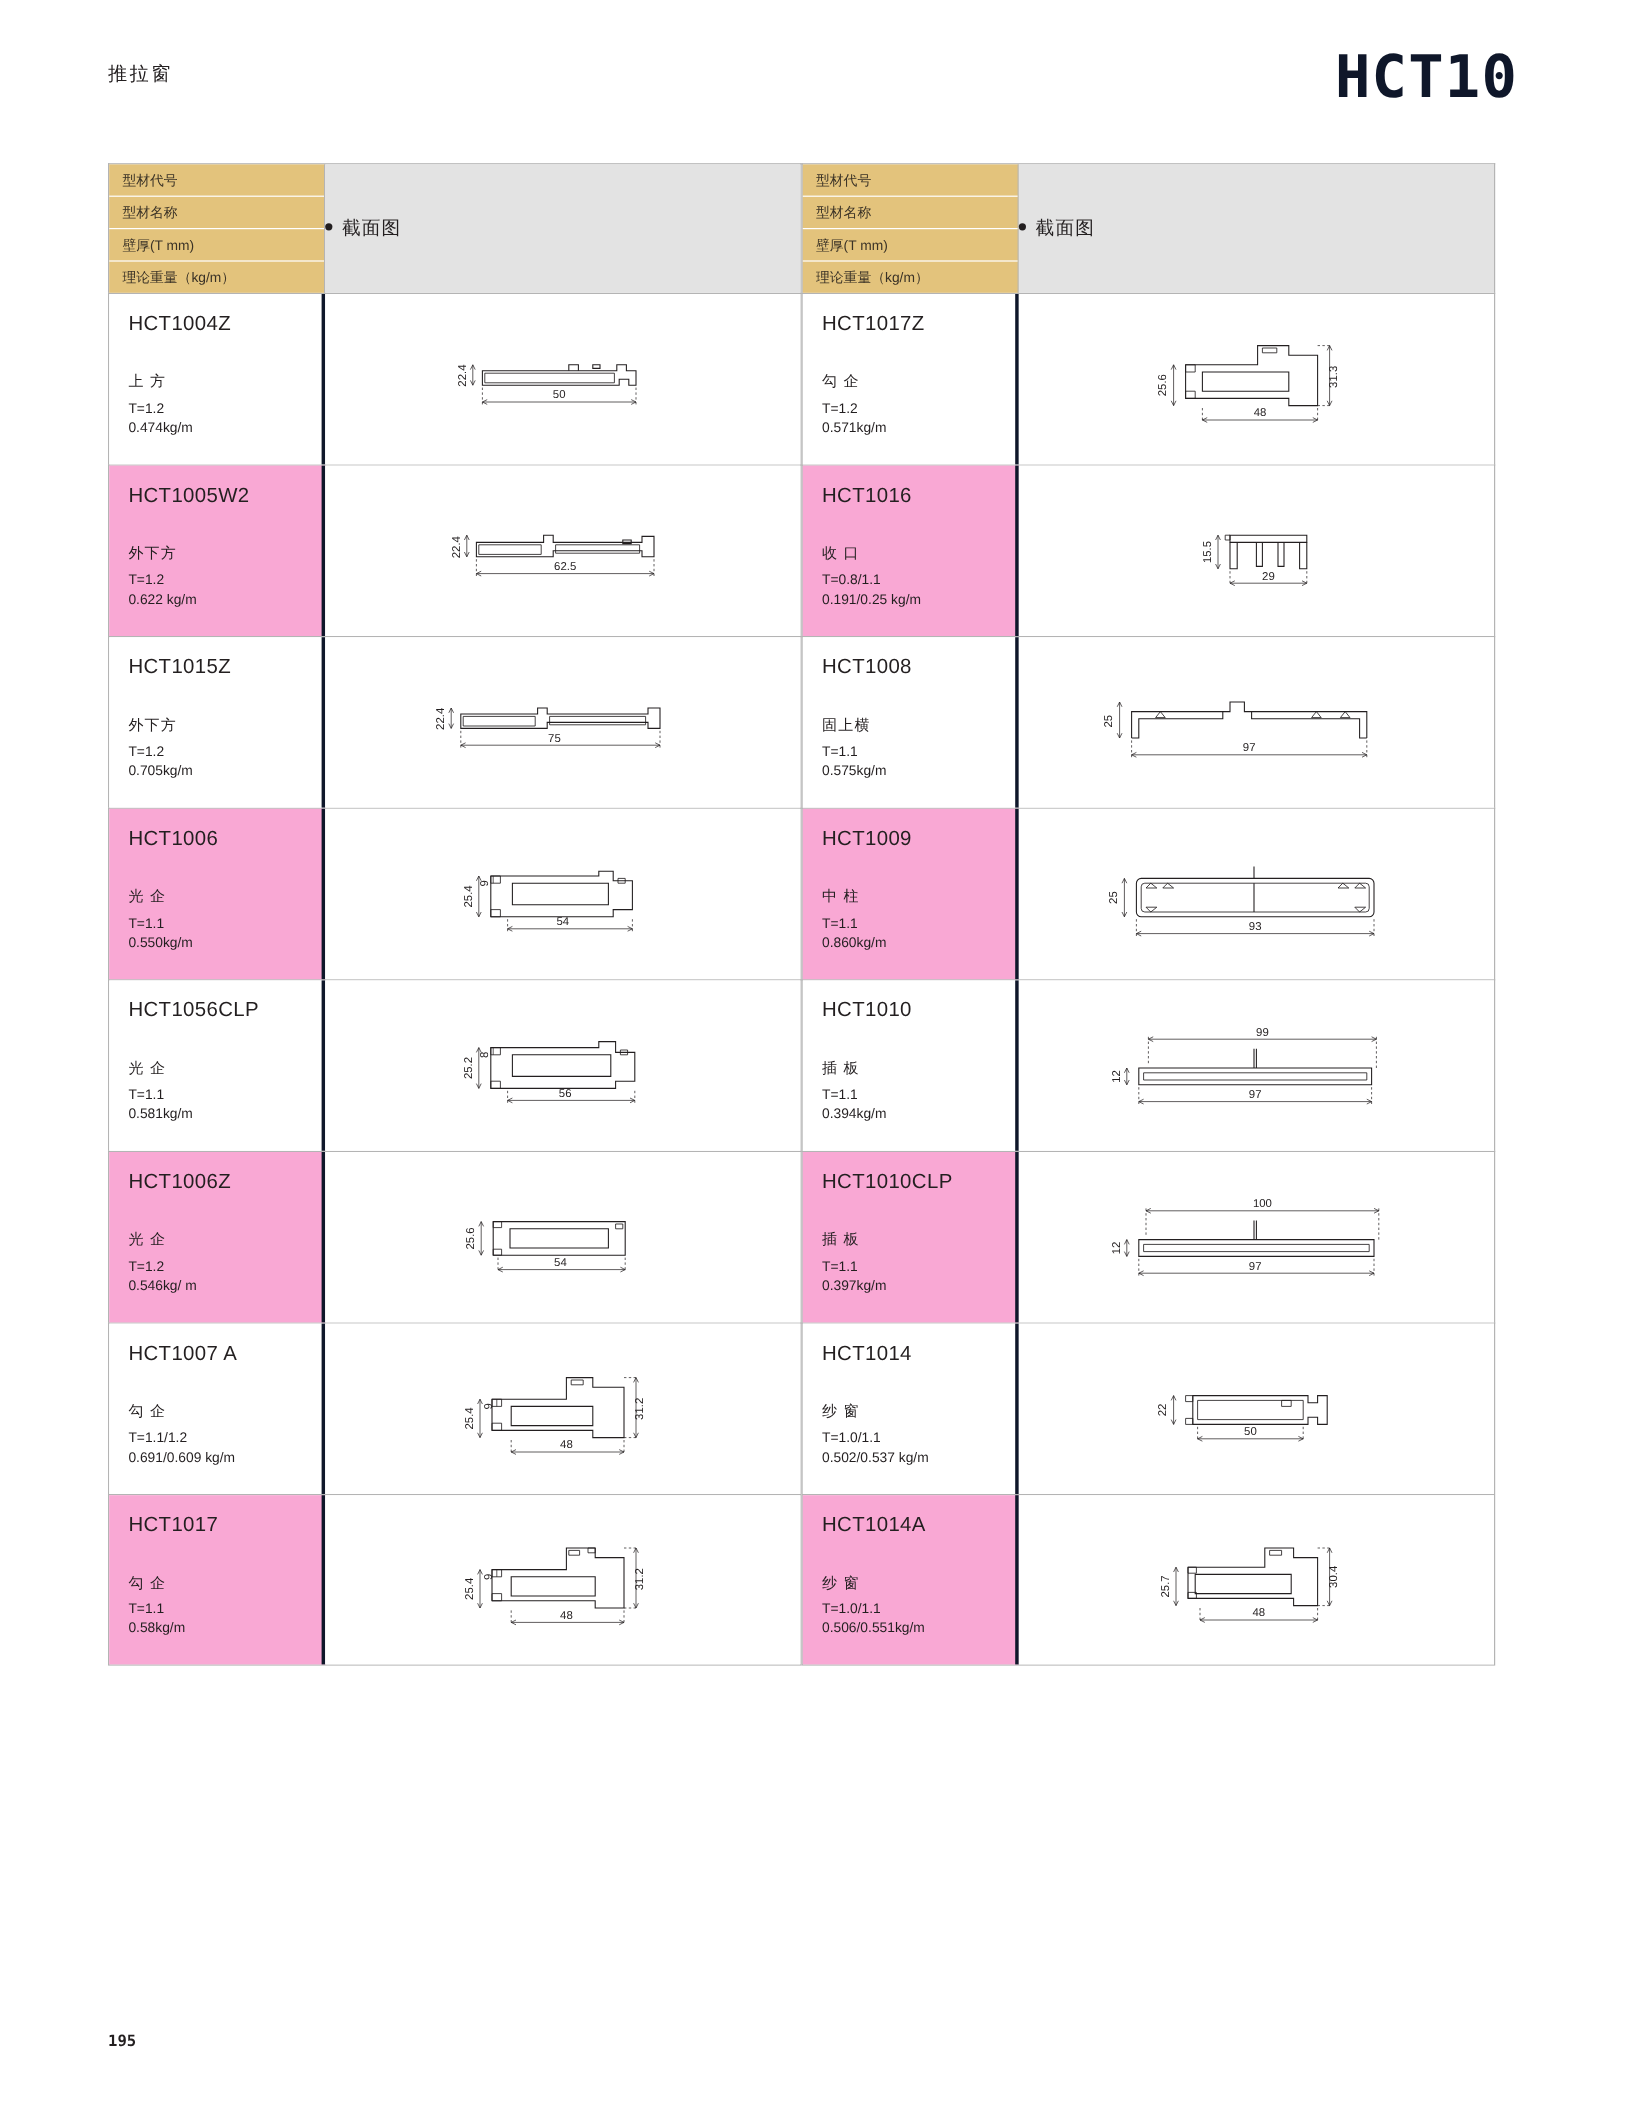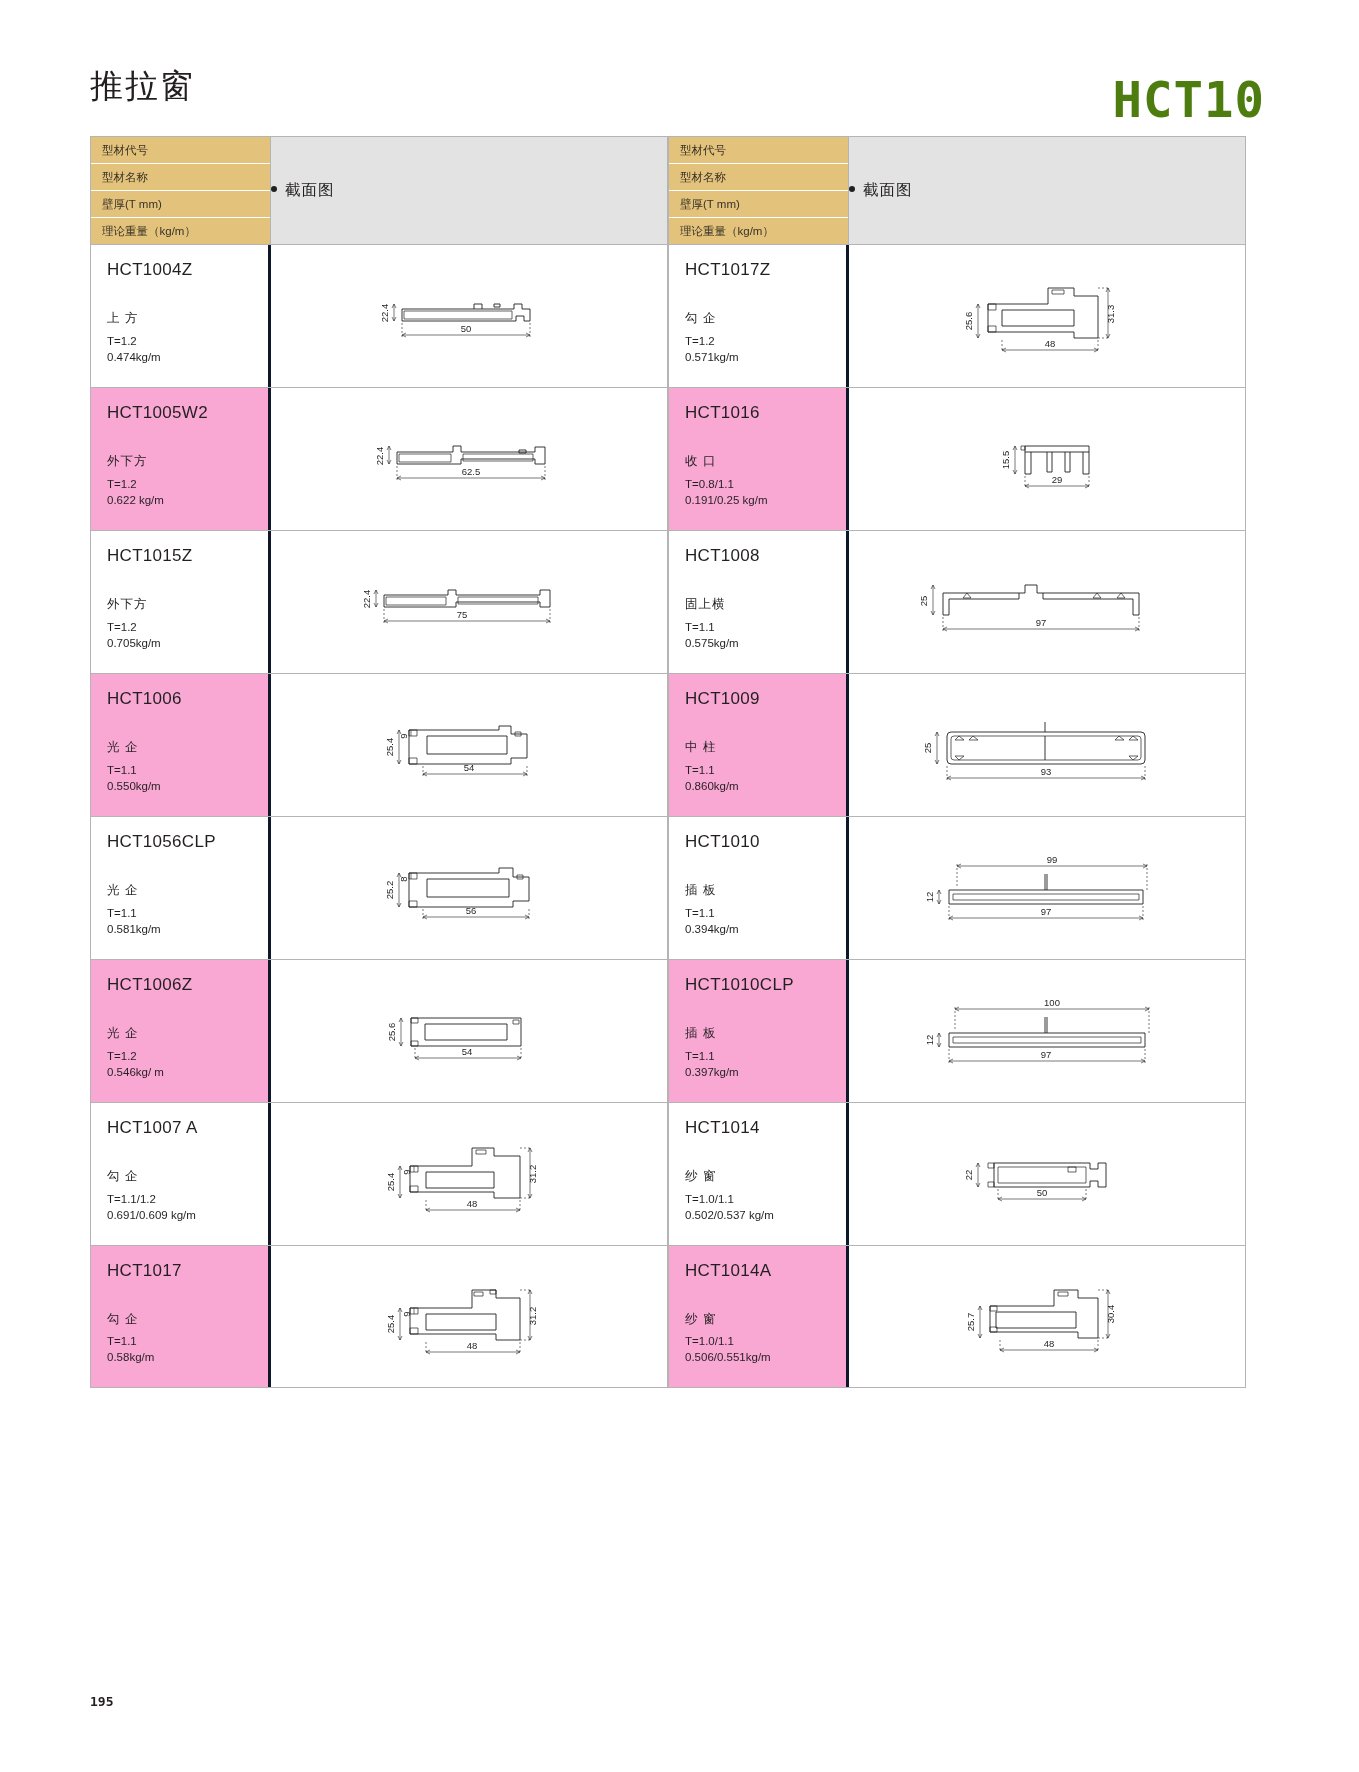--- a/index.html
+++ b/index.html
@@ -25,36 +25,35 @@
   .page-header {
     position: absolute;
     left: 0;
     top: 52px;
     width: 1359px;
     height: 64px;
   }
   .header-title {
     position: absolute;
     left: 90px;
-    top: 12px;
-    font-size: 33px;
+    top: 0;
+    font-size: 16px;
     letter-spacing: 2px;
     color: #231f20;
     font-weight: normal;
   }
   .header-code {
     position: absolute;
     right: 94px;
     top: -16px;
     font-size: 49px;
     font-weight: bold;
     letter-spacing: 1px;
-    color: #4d7c0f;
+    color: #0f172a;
     font-family: "DejaVu Sans Mono", "Liberation Mono", monospace;
-    margin-top: 36px;
   }
   
   .columns {
     position: absolute;
     left: 90px;
     top: 136px;
     width: 1190px;
     display: flex;
   }
   .column {

